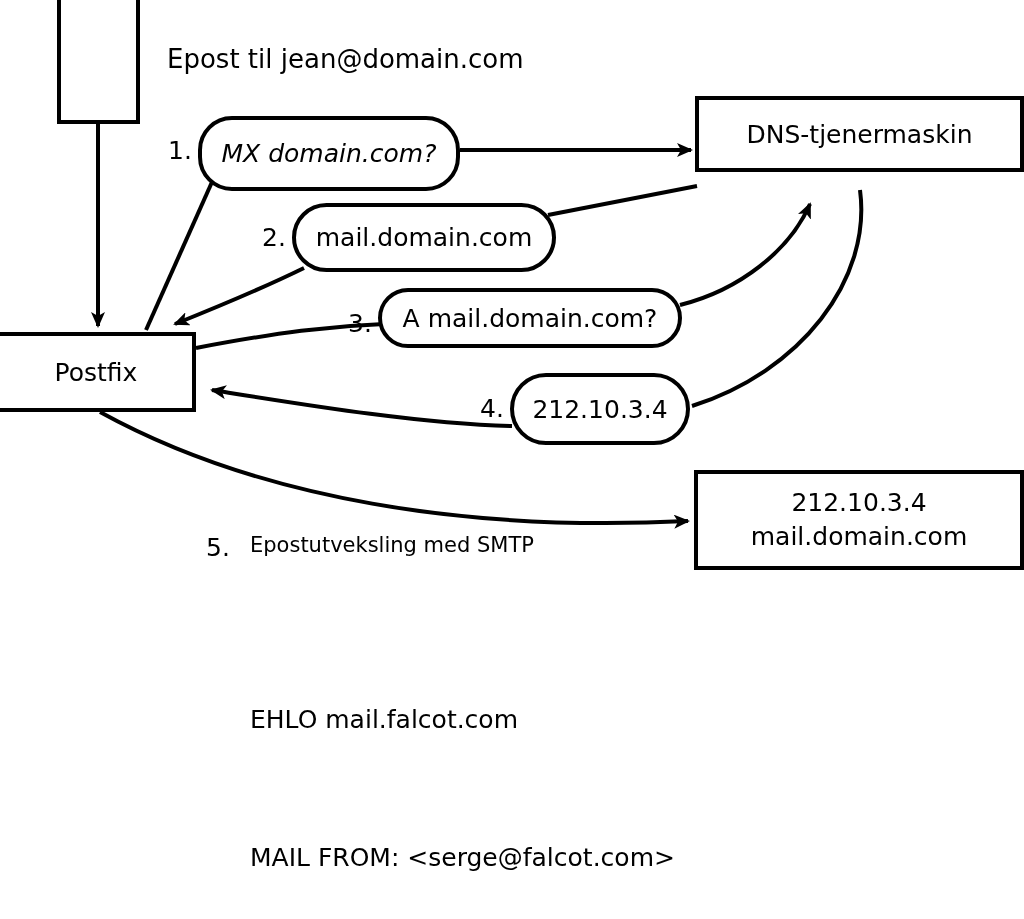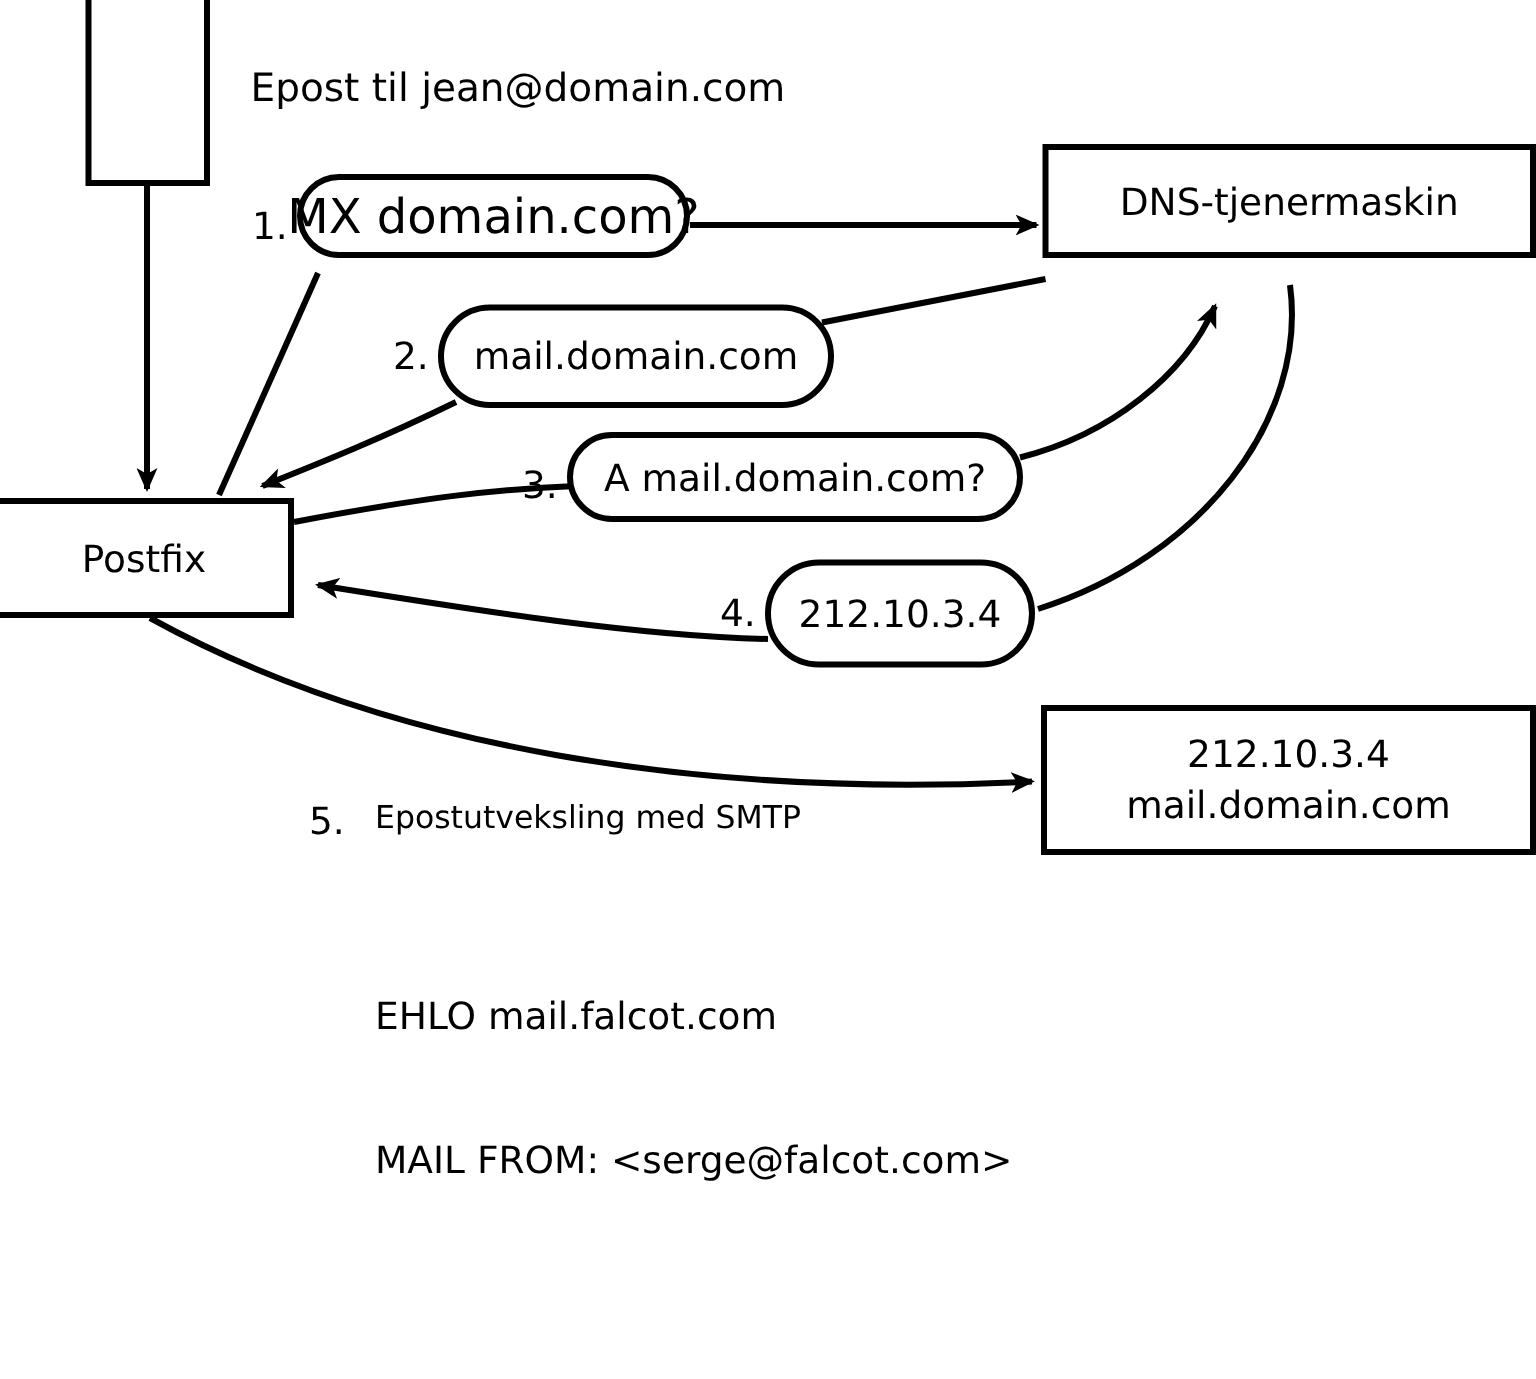--- a/index.html
+++ b/index.html
@@ -54,21 +54,21 @@
     position: absolute;
     color: #000000;
     white-space: nowrap;
   }
   .msg-block {
     position: absolute;
     color: #000000;
     white-space: pre;
     line-height: 32px;
   }
-  .msg-line { display: block; height: 32px; }
+  .msg-line { display: block; height: 32px; margin-top: 42px; }
 </style>
 </head>
 <body>
 
 <div id="canvas">
 
   <svg class="layer" viewBox="0 0 1024 919" xmlns="http://www.w3.org/2000/svg">
     <defs>
       <marker id="ah" markerWidth="16" markerHeight="14" refX="14" refY="7" orient="auto" markerUnits="userSpaceOnUse">
         <path d="M0,0 L16,7 L0,14 L4,7 Z" fill="#000000"></path>
@@ -109,21 +109,21 @@
   <div class="node-box" style="left:695px; top:96px; width:329px; height:76px; font-size:25px;">
     <span>DNS-tjenermaskin</span>
   </div>
 
   <div class="node-box" style="left:694px; top:470px; width:330px; height:100px; font-size:25px; flex-direction:column; line-height:34px;">
     <span>212.10.3.4</span>
     <span>mail.domain.com</span>
   </div>
 
   <div class="step-num" style="left:168px; top:136px; font-size:25px;">1.</div>
-  <div class="bubble" style="left:198px; top:116px; width:262px; height:56px; border-radius:34px; font-size:32px;">
+  <div class="bubble" style="left:198px; top:116px; width:262px; height:75px; border-radius:34px; font-size:25px;font-style:italic;">
     <span>MX domain.com?</span>
   </div>
 
   <div class="step-num" style="left:262px; top:223px; font-size:25px;">2.</div>
   <div class="bubble" style="left:292px; top:203px; width:264px; height:69px; border-radius:35px; font-size:25px;">
     <span>mail.domain.com</span>
   </div>
 
   <div class="step-num" style="left:348px; top:309px; font-size:25px;">3.</div>
   <div class="bubble" style="left:378px; top:288px; width:304px; height:60px; border-radius:36px; font-size:25px;">

